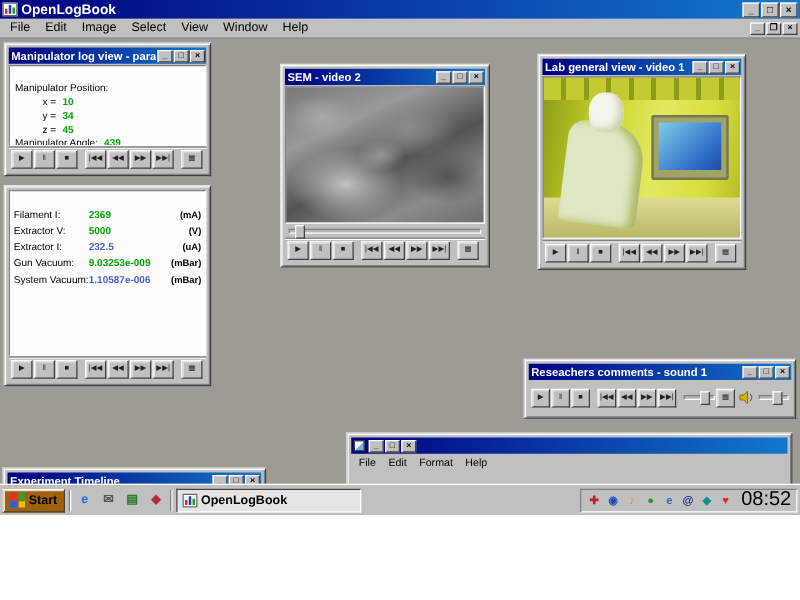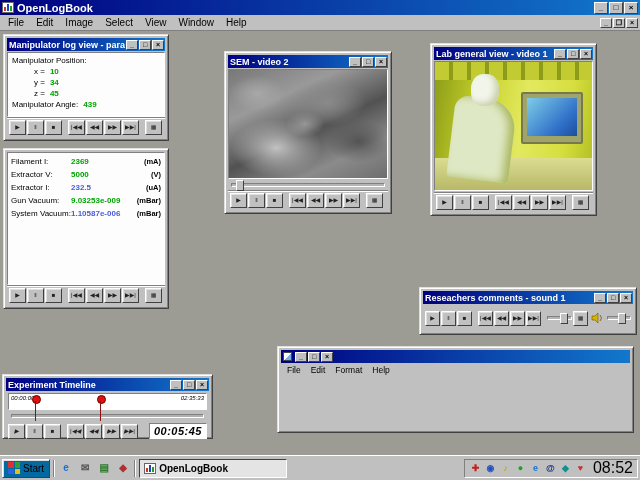--- a/index.html
+++ b/index.html
@@ -1,17 +1,17 @@
 <!DOCTYPE html>
 <html><head>
 <meta charset="utf-8">
 <style>
   *{margin:0;padding:0;box-sizing:border-box;}
   html,body{width:640px;height:480px;}
-  #screen{position:relative;width:640px;height:480px;overflow:hidden;background:#9c9c94;
+  #screen{position:relative;width:640px;height:412px;overflow:hidden;background:#9c9c94;
           font-family:"Liberation Sans",sans-serif;color:#000;}
   
   .mtb{position:absolute;top:0;left:0;right:0;height:15px;display:flex;align-items:center;
        background:linear-gradient(90deg,#000080,#1278cc);padding:0 2px;}
   .mtb-title{flex:1;color:#fff;font-size:11px;font-weight:bold;margin-left:3px;}
   .app-ico{width:12px;height:11px;background:#fff;border:1px solid #666;display:flex;
            align-items:flex-end;gap:1px;padding:1px;}
   .app-ico b{display:block;width:2px;}
   .app-ico .b1{height:4px;background:#d03030;}
   .app-ico .b2{height:7px;background:#2040c0;}
@@ -28,21 +28,21 @@
   #desktop{position:absolute;top:32px;left:0;right:0;bottom:25px;}
   .win{position:absolute;background:#c0c0c0;padding:3px;display:flex;flex-direction:column;
        border:1px solid;border-color:#dfdfdf #404040 #404040 #dfdfdf;
        box-shadow:inset 1px 1px 0 #fff, inset -1px -1px 0 #808080;}
   .tb{flex:none;height:13px;display:flex;align-items:center;margin-bottom:1px;
       background:linear-gradient(90deg,#000080,#1278cc);padding:0 1px 0 2px;}
   .tb-title{flex:1;color:#fff;font-size:9px;font-weight:bold;white-space:nowrap;overflow:hidden;}
   .tb-ico{flex:none;width:9px;height:9px;background:#fff;border:1px solid #444;margin-right:2px;
           background:linear-gradient(135deg,#fff 55%,#79b2e8 55%);}
   .sunken{border:1px solid;border-color:#808080 #fff #fff #808080;}
-  .param-area{flex:1;background:#fdfdfd;overflow:hidden;padding:2px 0;font-size:8px;}
+  .param-area{flex:1;background:#fdfdfd;overflow:hidden;padding:12px 0;font-size:8px;}
   .vg{color:#00a400;font-weight:bold;}
   .vb{color:#4b5cd6;font-weight:bold;}
   .mp-row{display:flex;gap:5px;padding:1px 4px;}
   .mp-ind{padding-left:26px;}
   .lv-row{display:flex;align-items:baseline;padding:2px 3px;}
   .lv-lbl{flex:none;width:60px;}
   .lv-val{flex:1;font-weight:bold;}
   .lv-unit{flex:none;font-weight:bold;font-size:7.5px;}
   
   .controls{flex:none;height:20px;display:flex;align-items:center;gap:1px;padding:1px 2px;
@@ -111,23 +111,23 @@
   .pin{position:absolute;top:3px;width:7px;height:26px;}
   .pin::before{content:"";position:absolute;left:0;top:0;width:7px;height:7px;border-radius:50%;
                background:#e01010;border:1px solid #700000;}
   .pin::after{content:"";position:absolute;left:3px;top:6px;width:1px;height:20px;background:#8a1010;}
   .tl-controls{flex:none;height:20px;display:flex;align-items:center;gap:1px;padding:0 2px;}
   .time-box{margin-left:auto;background:#fff;border:1px solid;border-color:#808080 #fff #fff #808080;
             font-size:11px;font-weight:bold;padding:1px 4px;letter-spacing:0.5px;}
   
   #taskbar{position:absolute;left:0;bottom:0;width:640px;height:25px;background:#c0c0c0;
            border-top:1px solid #fff;display:flex;align-items:center;padding:0 2px;gap:3px;}
-  .start-btn{display:flex;align-items:center;gap:3px;height:19px;padding:1px 5px;background:#0369a1;
+  .start-btn{display:flex;align-items:center;gap:3px;height:19px;padding:1px 5px;background:#a16207;
              border:1px solid;border-color:#fff #404040 #404040 #fff;box-shadow:inset 1px 1px 0 #dfdfdf;
-             font-size:10px;font-weight:normal;}
+             font-size:10px;font-weight:bold;}
   .flag{width:12px;height:12px;display:grid;grid-template-columns:1fr 1fr;grid-template-rows:1fr 1fr;gap:1px;}
   .flag i{display:block;}
   .f1{background:#e03030;}.f2{background:#30a030;}.f3{background:#3060e0;}.f4{background:#e0c020;}
   .tb-sep{width:2px;height:17px;border-left:1px solid #808080;border-right:1px solid #fff;flex:none;}
   .ql-icon{flex:none;width:16px;height:16px;text-align:center;font-size:10px;line-height:16px;font-weight:bold;}
   .ql-1{color:#1b6fd4;}.ql-2{color:#555;}.ql-3{color:#2a7a2a;}.ql-4{color:#b03030;}
   .task-btn{display:flex;align-items:center;gap:3px;height:19px;width:148px;padding:1px 4px;
             background:#e4e4e4;border:1px solid;border-color:#404040 #fff #fff #404040;
             font-size:10px;font-weight:bold;}
   .tray{margin-left:auto;display:flex;align-items:center;gap:2px;height:19px;padding:0 4px;

